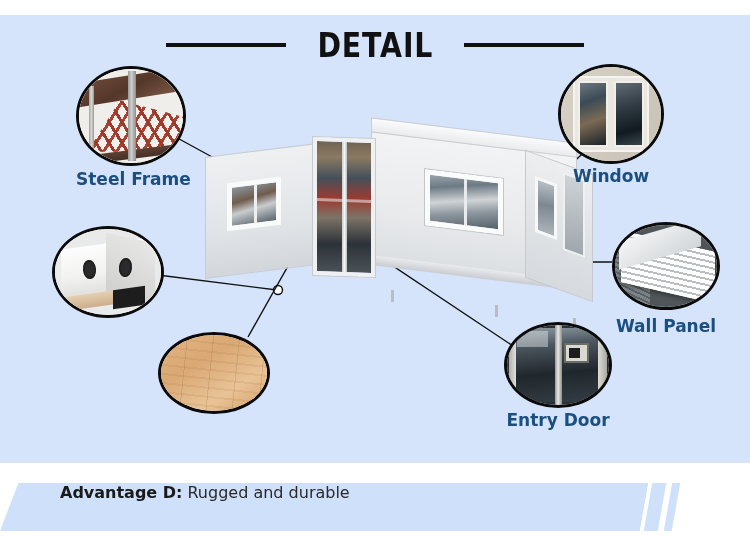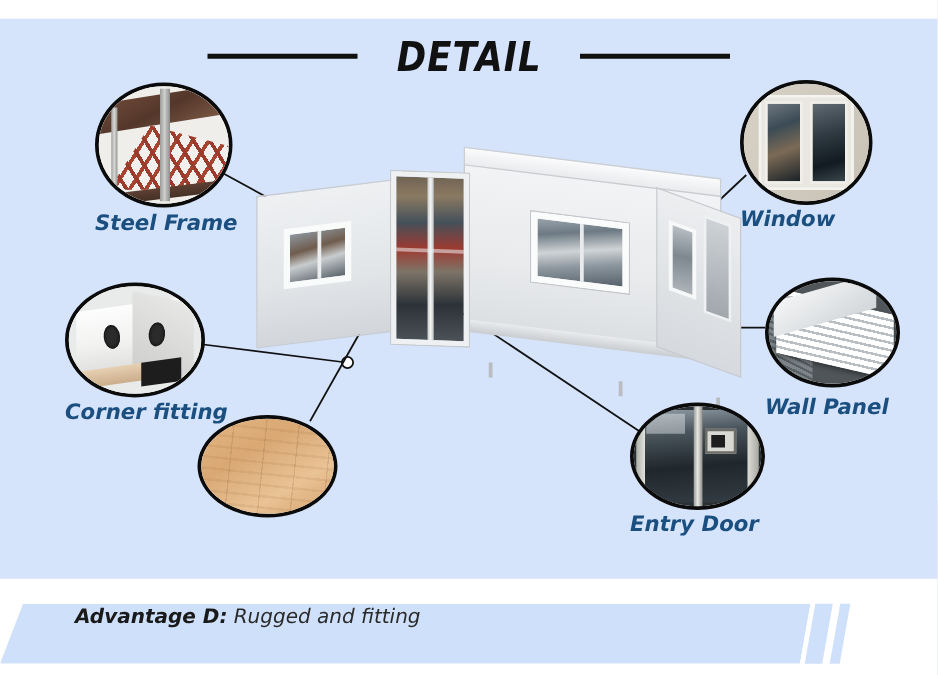--- a/index.html
+++ b/index.html
@@ -11,21 +11,20 @@
     height: 540px;
     overflow: hidden;
     background: #ffffff;
     font-family: "Liberation Sans", sans-serif;
   }
   .page {
     position: relative;
     width: 750px;
     height: 400px;
     background: #ffffff;
-    font-style: italic;
   }
 
   
   .blue-panel {
     position: absolute;
     left: 0;
     top: 15px;
     width: 750px;
     height: 448px;
     background: #d6e4fb;
@@ -77,20 +76,21 @@
     border: 3px solid #0b0b0b;
     border-radius: 50%;
     overflow: hidden;
     position: relative;
     background: #ffffff;
     box-sizing: border-box;
   }
   .callout-label {
     position: absolute;
     width: 100%;
+    text-align: center;
     font-family: "DejaVu Sans", sans-serif;
     font-size: 17px;
     font-weight: bold;
     color: #1b4f80;
     white-space: nowrap;
     left: 0;
   }
 
   
   .sf-bg { position:absolute; inset:0; background:#efeeea; }
@@ -460,30 +460,29 @@
   <div class="callout" style="left:52px; top:226px; width:112px;">
     <div class="bubble" style="width:112px; height:92px;">
       <div class="cf-bg"></div>
       <div class="cf-block"></div>
       <div class="cf-face"></div>
       <div class="cf-wood"></div>
       <div class="cf-dark"></div>
       <div class="cf-hole a"></div>
       <div class="cf-hole b"></div>
     </div>
-    <div class="callout-label" style="top:94px;">Corner fitting</div>
   </div>
 
   <div class="callout" style="left:158px; top:332px; width:112px;">
     <div class="bubble" style="width:112px; height:82px;">
       <div class="fl-bg"></div>
     </div>
   </div>
 
-  <div class="callout" style="left:592px; top:64px; width:106px;">
+  <div class="callout" style="left:558px; top:64px; width:106px;">
     <div class="bubble" style="width:106px; height:100px;">
       <div class="wd-frame"></div>
       <div class="wd-sash">
         <div class="wd-pane left"></div>
         <div class="wd-pane"></div>
       </div>
     </div>
     <div class="callout-label" style="top:102px;">Window</div>
   </div>
 
@@ -508,16 +507,16 @@
       <div class="ed-jamb-r"></div>
     </div>
     <div class="callout-label" style="top:88px;">Entry Door</div>
   </div>
 
   <div class="banner"></div>
   <div class="stripe s1"></div>
   <div class="stripe s2"></div>
   <div class="banner-inner">
     <span class="banner-strong">Advantage D:</span>
-    <span class="banner-text">Rugged and fitting</span>
+    <span class="banner-text">Rugged and durable</span>
   </div>
 
 </div>
 
 </body></html>

